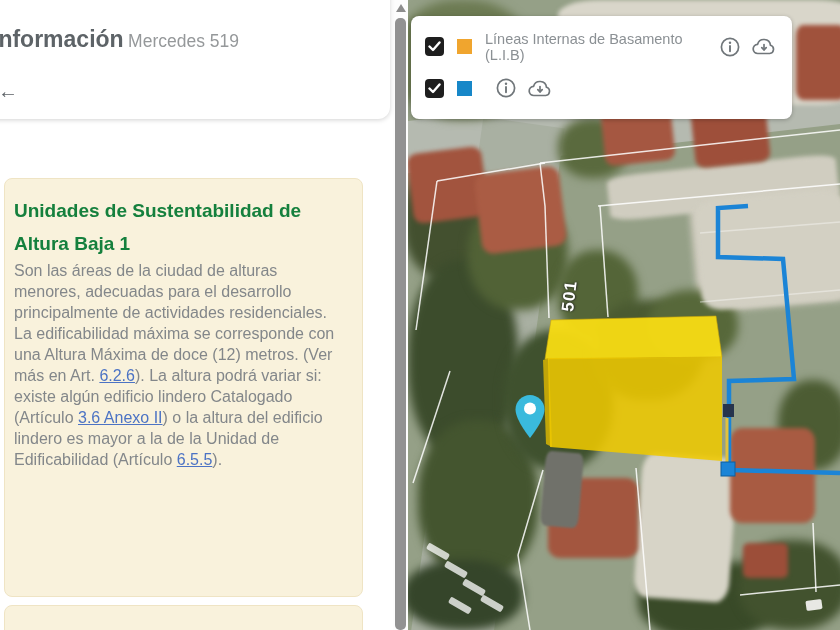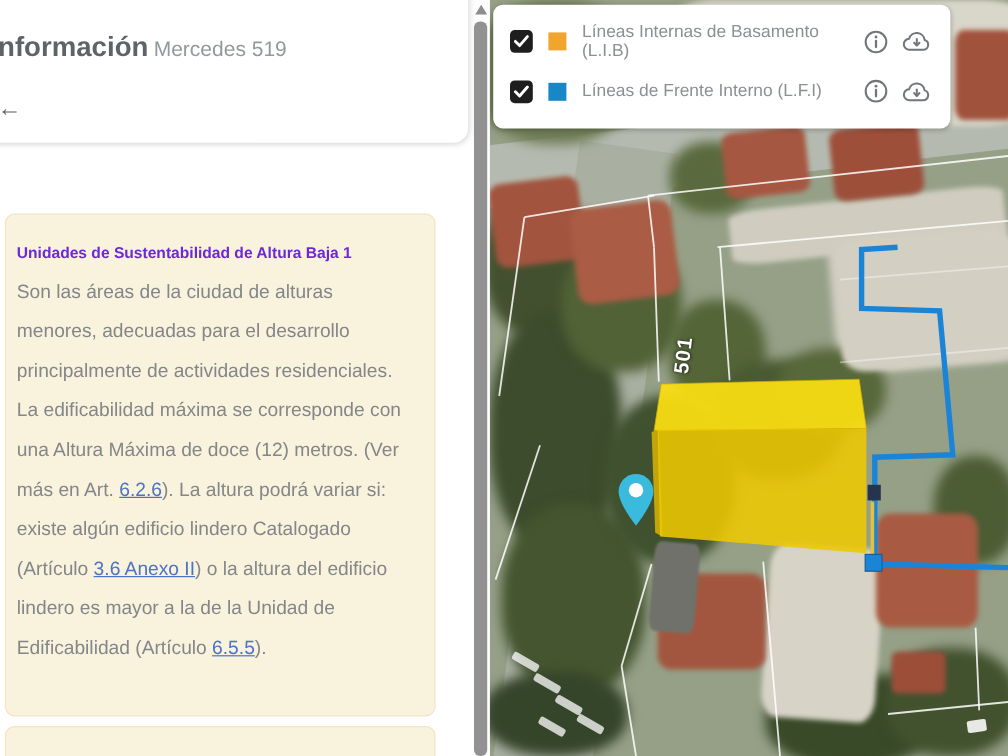--- a/index.html
+++ b/index.html
@@ -14,22 +14,22 @@
   .page-title{display:inline-block;font-size:23px;font-weight:bold;color:#5d6367;margin:0;}
   .subtitle{display:inline-block;font-size:17.5px;color:#95989a;}
   .back-row{position:absolute;left:12px;top:94px;font-size:18.5px;font-weight:bold;color:#565b5f;
             cursor:pointer;display:flex;align-items:center;}
   .back-arrow{font-size:20px;margin-right:10px;font-weight:normal;color:#5c6166;}
 
   .info-card{position:absolute;left:4px;width:359px;background:#F9F2DC;border:1px solid #EFE4C4;
              border-radius:8px;box-sizing:border-box;}
   .info-card.first{top:178px;height:419px;padding:15px 14px 0 9px;overflow:hidden;}
   .info-card.next{top:605px;height:60px;}
-  .card-title{font-size:13px;font-weight:bold;color:#6d28d9;line-height:33px;}
-  .card-body{font-size:16px;color:#83878A;line-height:33px;}
+  .card-title{font-size:19px;font-weight:bold;color:#15803d;line-height:33px;}
+  .card-body{font-size:16px;color:#83878A;line-height:21px;}
   .card-body .link{color:#4C73C4;text-decoration:underline;cursor:pointer;}
 
   .scrollbar{position:absolute;right:0;top:0;width:15px;height:630px;background:#fdfdfd;}
   .sb-arrow{width:0;height:0;border-left:5px solid transparent;border-right:5px solid transparent;
             border-bottom:8px solid #8d8d8d;margin:4px auto 2px auto;}
   .sb-thumb{position:absolute;left:2px;top:18px;width:11px;height:612px;background:#929292;border-radius:5px;}
 
   
   .map{position:absolute;left:408px;top:0;width:432px;height:630px;overflow:hidden;background:#95a087;}
   .b{position:absolute;border-radius:46%;filter:blur(5px);}
@@ -38,21 +38,21 @@
   .cw{position:absolute;width:24px;height:7px;background:rgba(255,255,255,.75);transform:rotate(30deg);border-radius:2px;}
   .map svg.overlay{position:absolute;left:0;top:0;z-index:4;}
 
   .street-label{position:absolute;left:140px;top:286px;width:44px;text-align:center;z-index:5;
                 font-weight:bold;font-size:17px;letter-spacing:1px;color:#fff;
                 transform:rotate(-83deg);
                 text-shadow:0 1px 2px rgba(40,40,40,.9),0 -1px 2px rgba(40,40,40,.55);}
   .pin{position:absolute;left:106px;top:394px;z-index:6;}
 
   
-  .legend{position:absolute;left:3px;top:4px;width:381px;height:103px;background:#fff;z-index:10;
+  .legend{position:absolute;left:3px;top:16px;width:381px;height:103px;background:#fff;z-index:10;
           border-radius:8px;box-shadow:0 1px 4px rgba(0,0,0,.25);box-sizing:border-box;
           padding:10px 14px;display:flex;flex-direction:column;justify-content:space-around;}
   .lrow{display:flex;align-items:center;height:36px;}
   .cbx{width:19px;height:19px;background:#1e1e1e;border-radius:4px;flex:none;margin-right:13px;
        display:flex;align-items:center;justify-content:center;cursor:pointer;}
   .swatch{width:15px;height:15px;flex:none;margin-right:13px;}
   .llabel{font-size:14.5px;color:#8b9094;flex:1;}
   .licon{flex:none;margin-left:10px;cursor:pointer;display:flex;align-items:center;}
 </style>
 </head>
@@ -186,21 +186,20 @@
             </svg>
         </span>
       </div>
       <div class="lrow">
         <span class="cbx">
           <svg width="13" height="11" viewBox="0 0 13 11">
               <polyline points="1.5,5.5 5,9 11.5,1.5" fill="none" stroke="#fff" stroke-width="2.4" stroke-linecap="round" stroke-linejoin="round"></polyline>
             </svg>
         </span>
         <span class="swatch" style="background-color: rgb(23, 135, 200);"></span>
-        <span class="llabel">Líneas de Frente Interno (L.F.I)</span>
         <span class="licon">
           <svg width="22" height="22" viewBox="0 0 22 22">
               <circle cx="11" cy="11" r="8.6" fill="none" stroke="#70767a" stroke-width="1.7"></circle>
               <line x1="11" y1="10" x2="11" y2="15.2" stroke="#70767a" stroke-width="1.9" stroke-linecap="round"></line>
               <circle cx="11" cy="6.8" r="1.2" fill="#70767a"></circle>
             </svg>
         </span>
         <span class="licon">
           <svg width="27" height="21" viewBox="0 0 27 21">
               <path d="M7 17.5 a4.6 4.6 0 0 1 -0.4 -9.2 a6.6 6.6 0 0 1 12.9 1 a4.2 4.2 0 0 1 -0.8 8.2 z" fill="none" stroke="#70767a" stroke-width="1.7" stroke-linejoin="round"></path>

